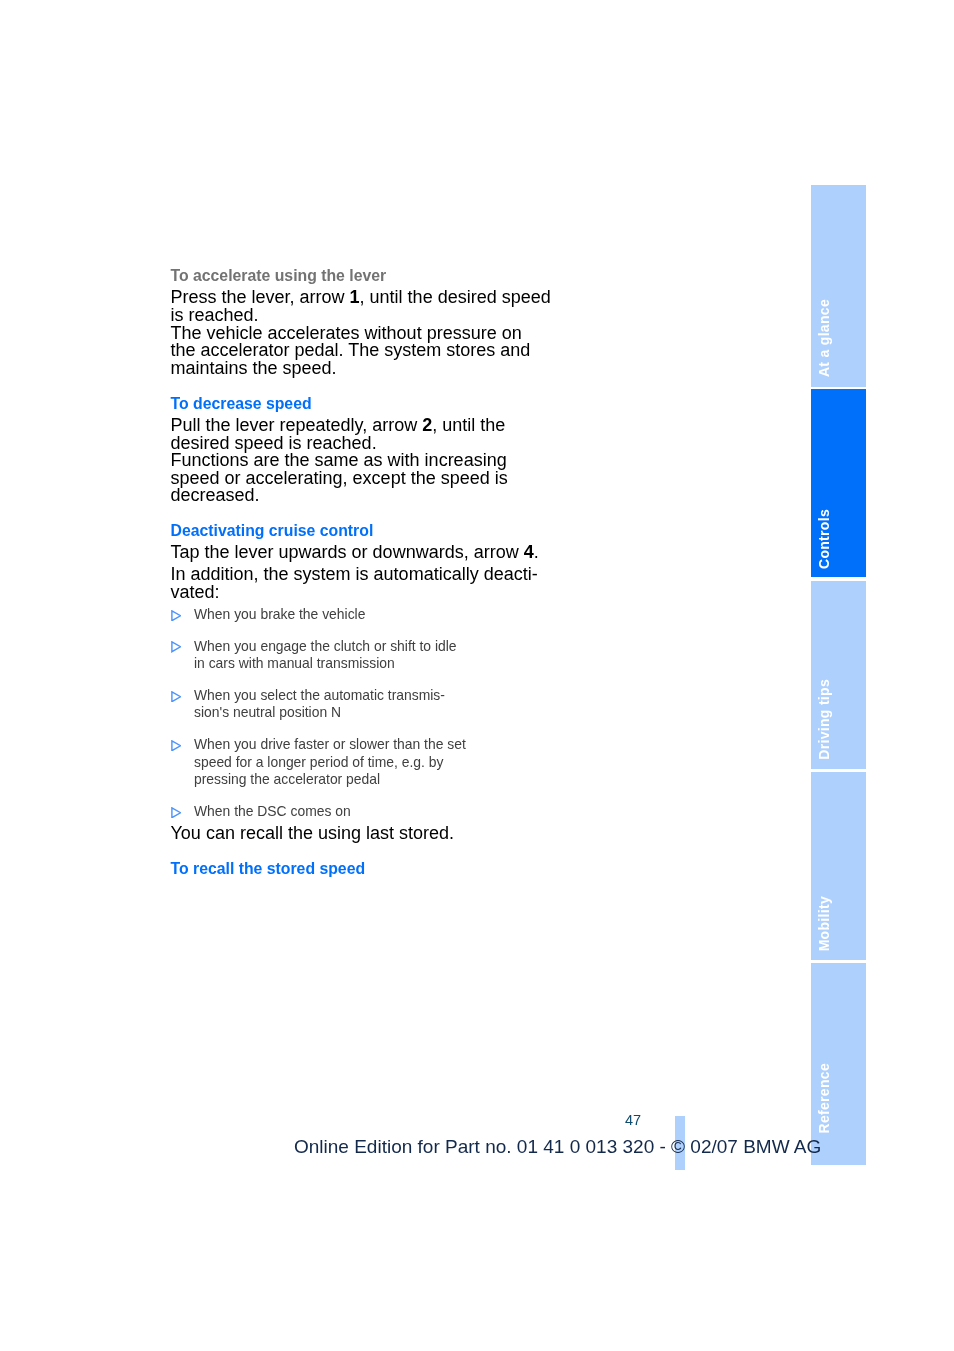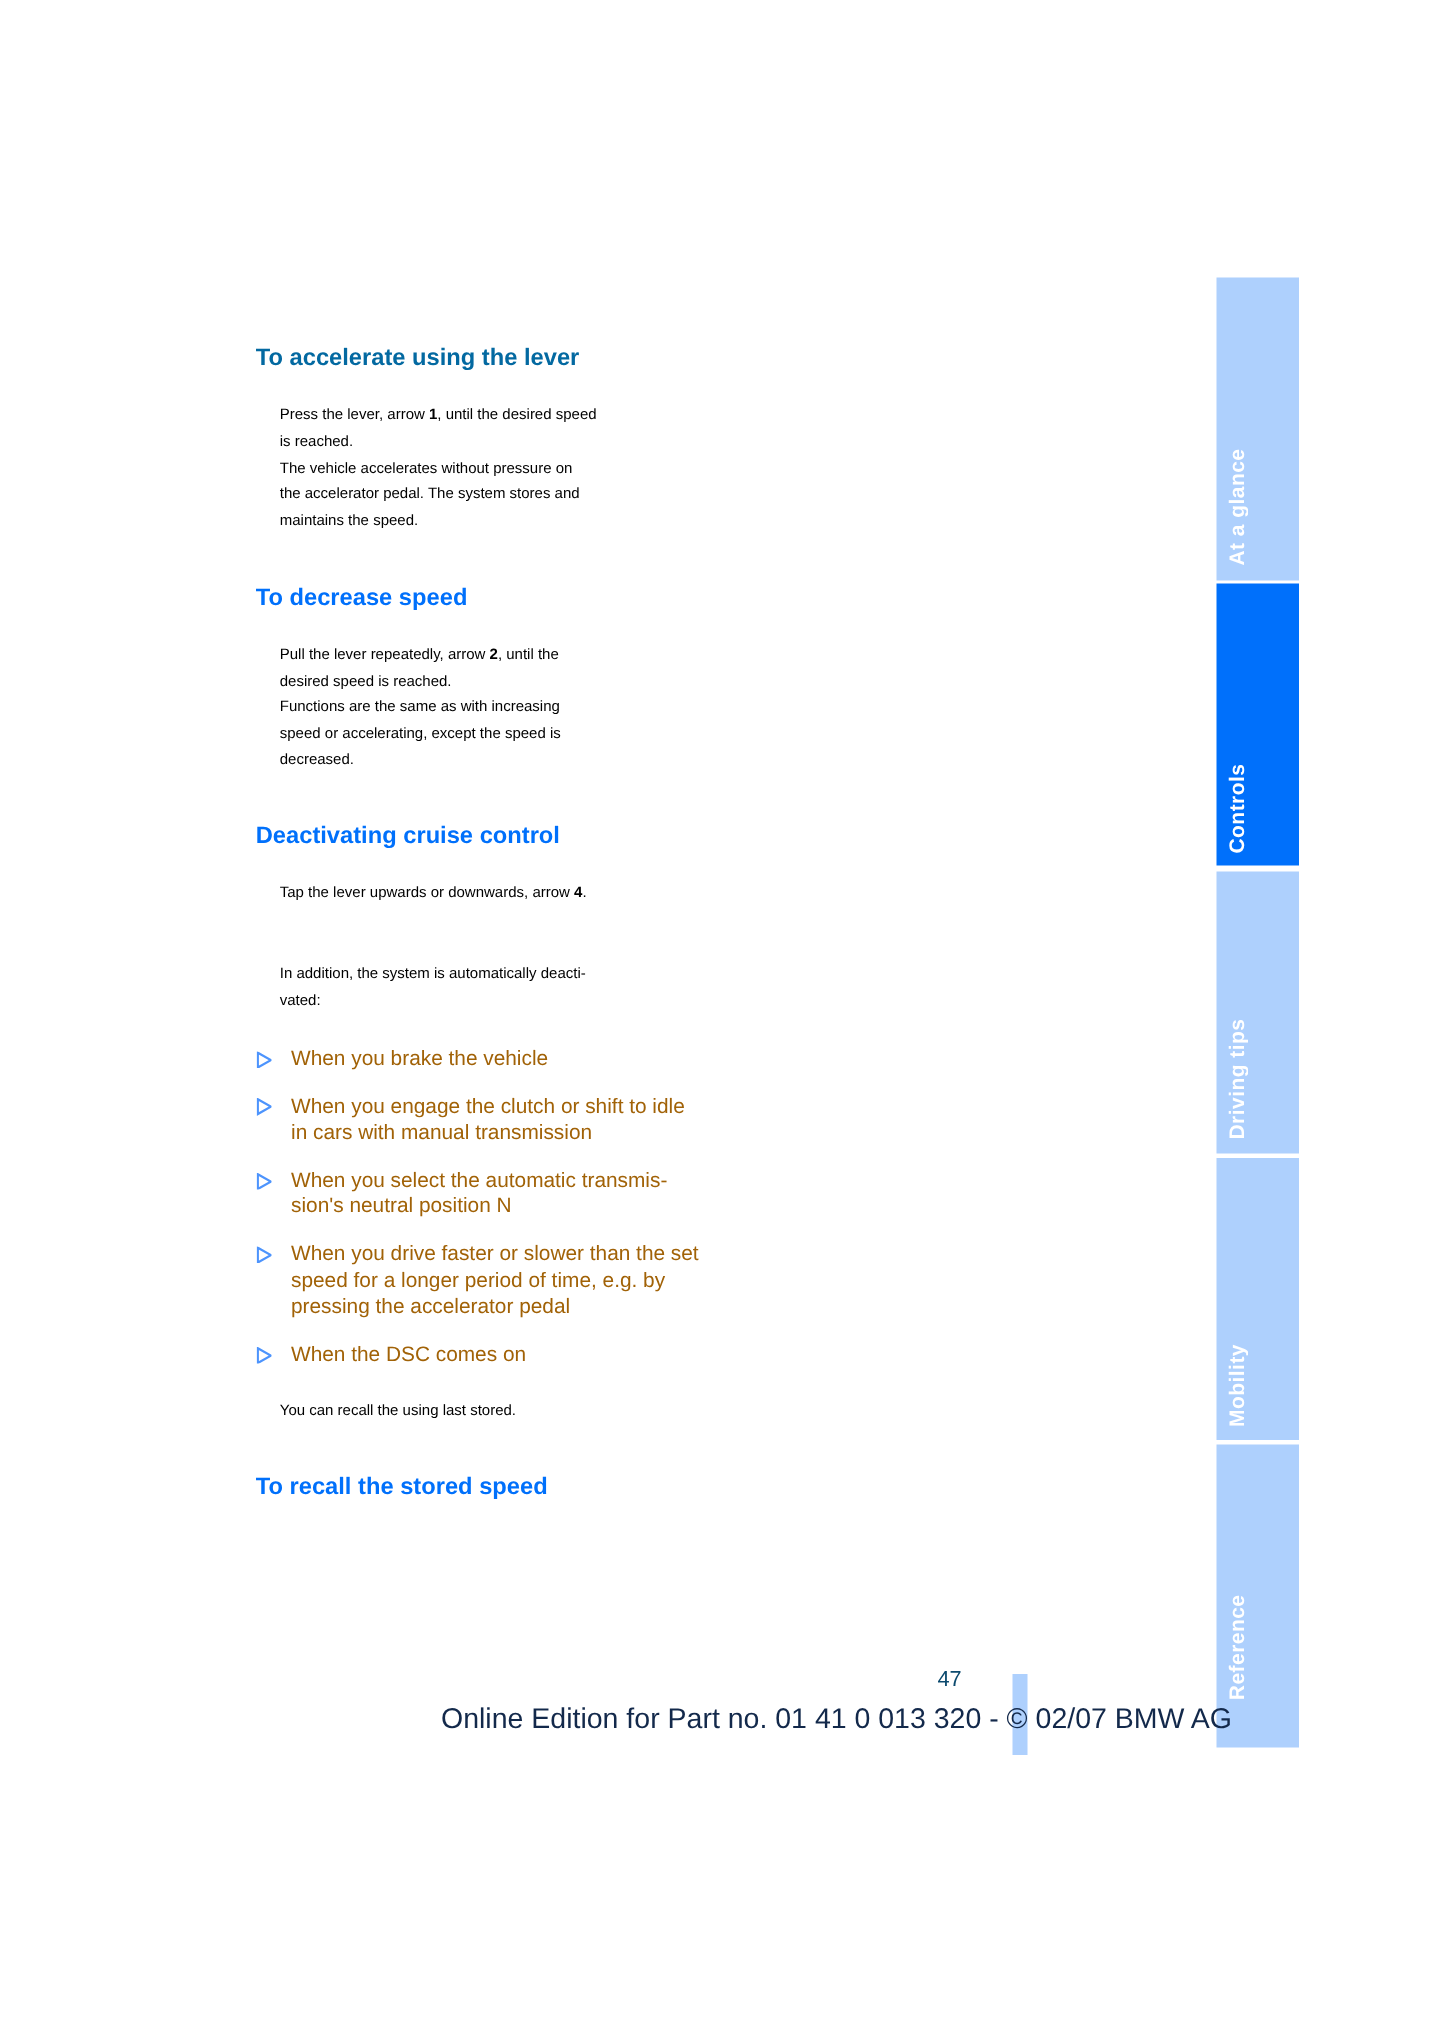--- a/index.html
+++ b/index.html
@@ -18,41 +18,41 @@
     left:170.5px; top:230.4px;
     width:292px;
   }
   .sec-head {
     font-size:15.8px;
     font-weight:bold;
     color:#0070fb;
     line-height:17.6px;
     margin:0;
   }
-  .sec-head.faded { color:#0369a1; }
+  .sec-head.faded { color:#737373;margin-top:37px; }
   .body-block {
-    font-size:10px;
+    font-size:18px;
     color:#000000;
     line-height:17.6px;
-    margin:16px;
+    margin:0;
     white-space:nowrap;
   }
   .body-block b { font-weight:bold; }
 
   .sp-head { height:17.6px; }    
   .sp-afterhead { height:4.4px; }
   .sp-para { height:4.4px; }     
 
   ul.bullets { list-style:none; margin:0; padding:0; }
   ul.bullets li {
     position:relative;
     padding-left:23.5px;
     font-size:13.9px;
     line-height:17.6px;
-    color:#a16207;
+    color:#404040;
     margin:0;
     white-space:nowrap;
   }
   ul.bullets li + li { margin-top:14px; }
   ul.bullets li .tri {
     position:absolute;
     left:0.3px; top:3.8px;
     width:10.5px; height:11.5px;
     display:block;
   }

